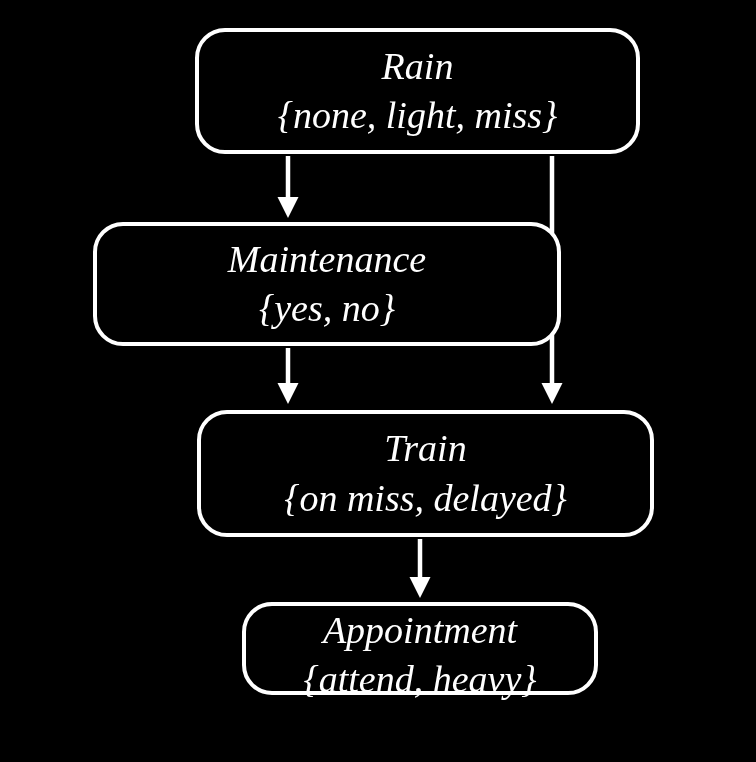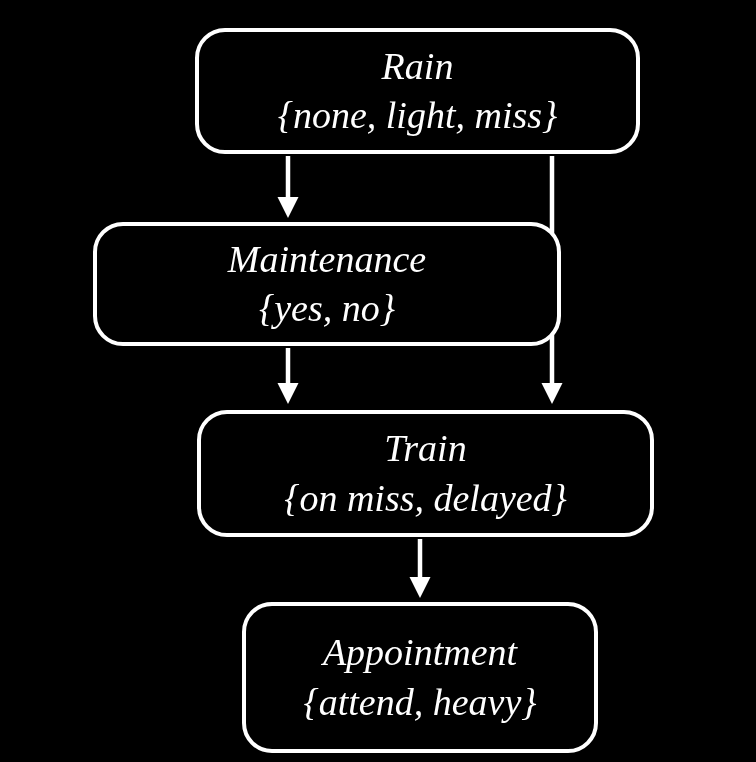--- a/index.html
+++ b/index.html
@@ -39,21 +39,21 @@
     font-size: 38px;
     line-height: 1.3;
   }
   .node .node-label,
   .node .node-values {
     white-space: nowrap;
   }
   .node-rain        { left: 195px; top: 28px;  width: 445px; height: 126px; }
   .node-maintenance { left: 93px;  top: 222px; width: 468px; height: 124px; }
   .node-train       { left: 197px; top: 410px; width: 457px; height: 127px; }
-  .node-appointment { left: 242px; top: 602px; width: 356px; height: 151px; }
+  .node-appointment { left: 242px; top: 602px; width: 356px; height: 93px; justify-content: space-between; }
 </style>
 </head>
 <body>
 
 <div class="canvas">
 
   <svg class="edges-layer" viewBox="0 0 756 762" xmlns="http://www.w3.org/2000/svg">
 
     <g>
       <line x1="288" y1="156" x2="288" y2="199" stroke="#ffffff" stroke-width="4.5"></line>

